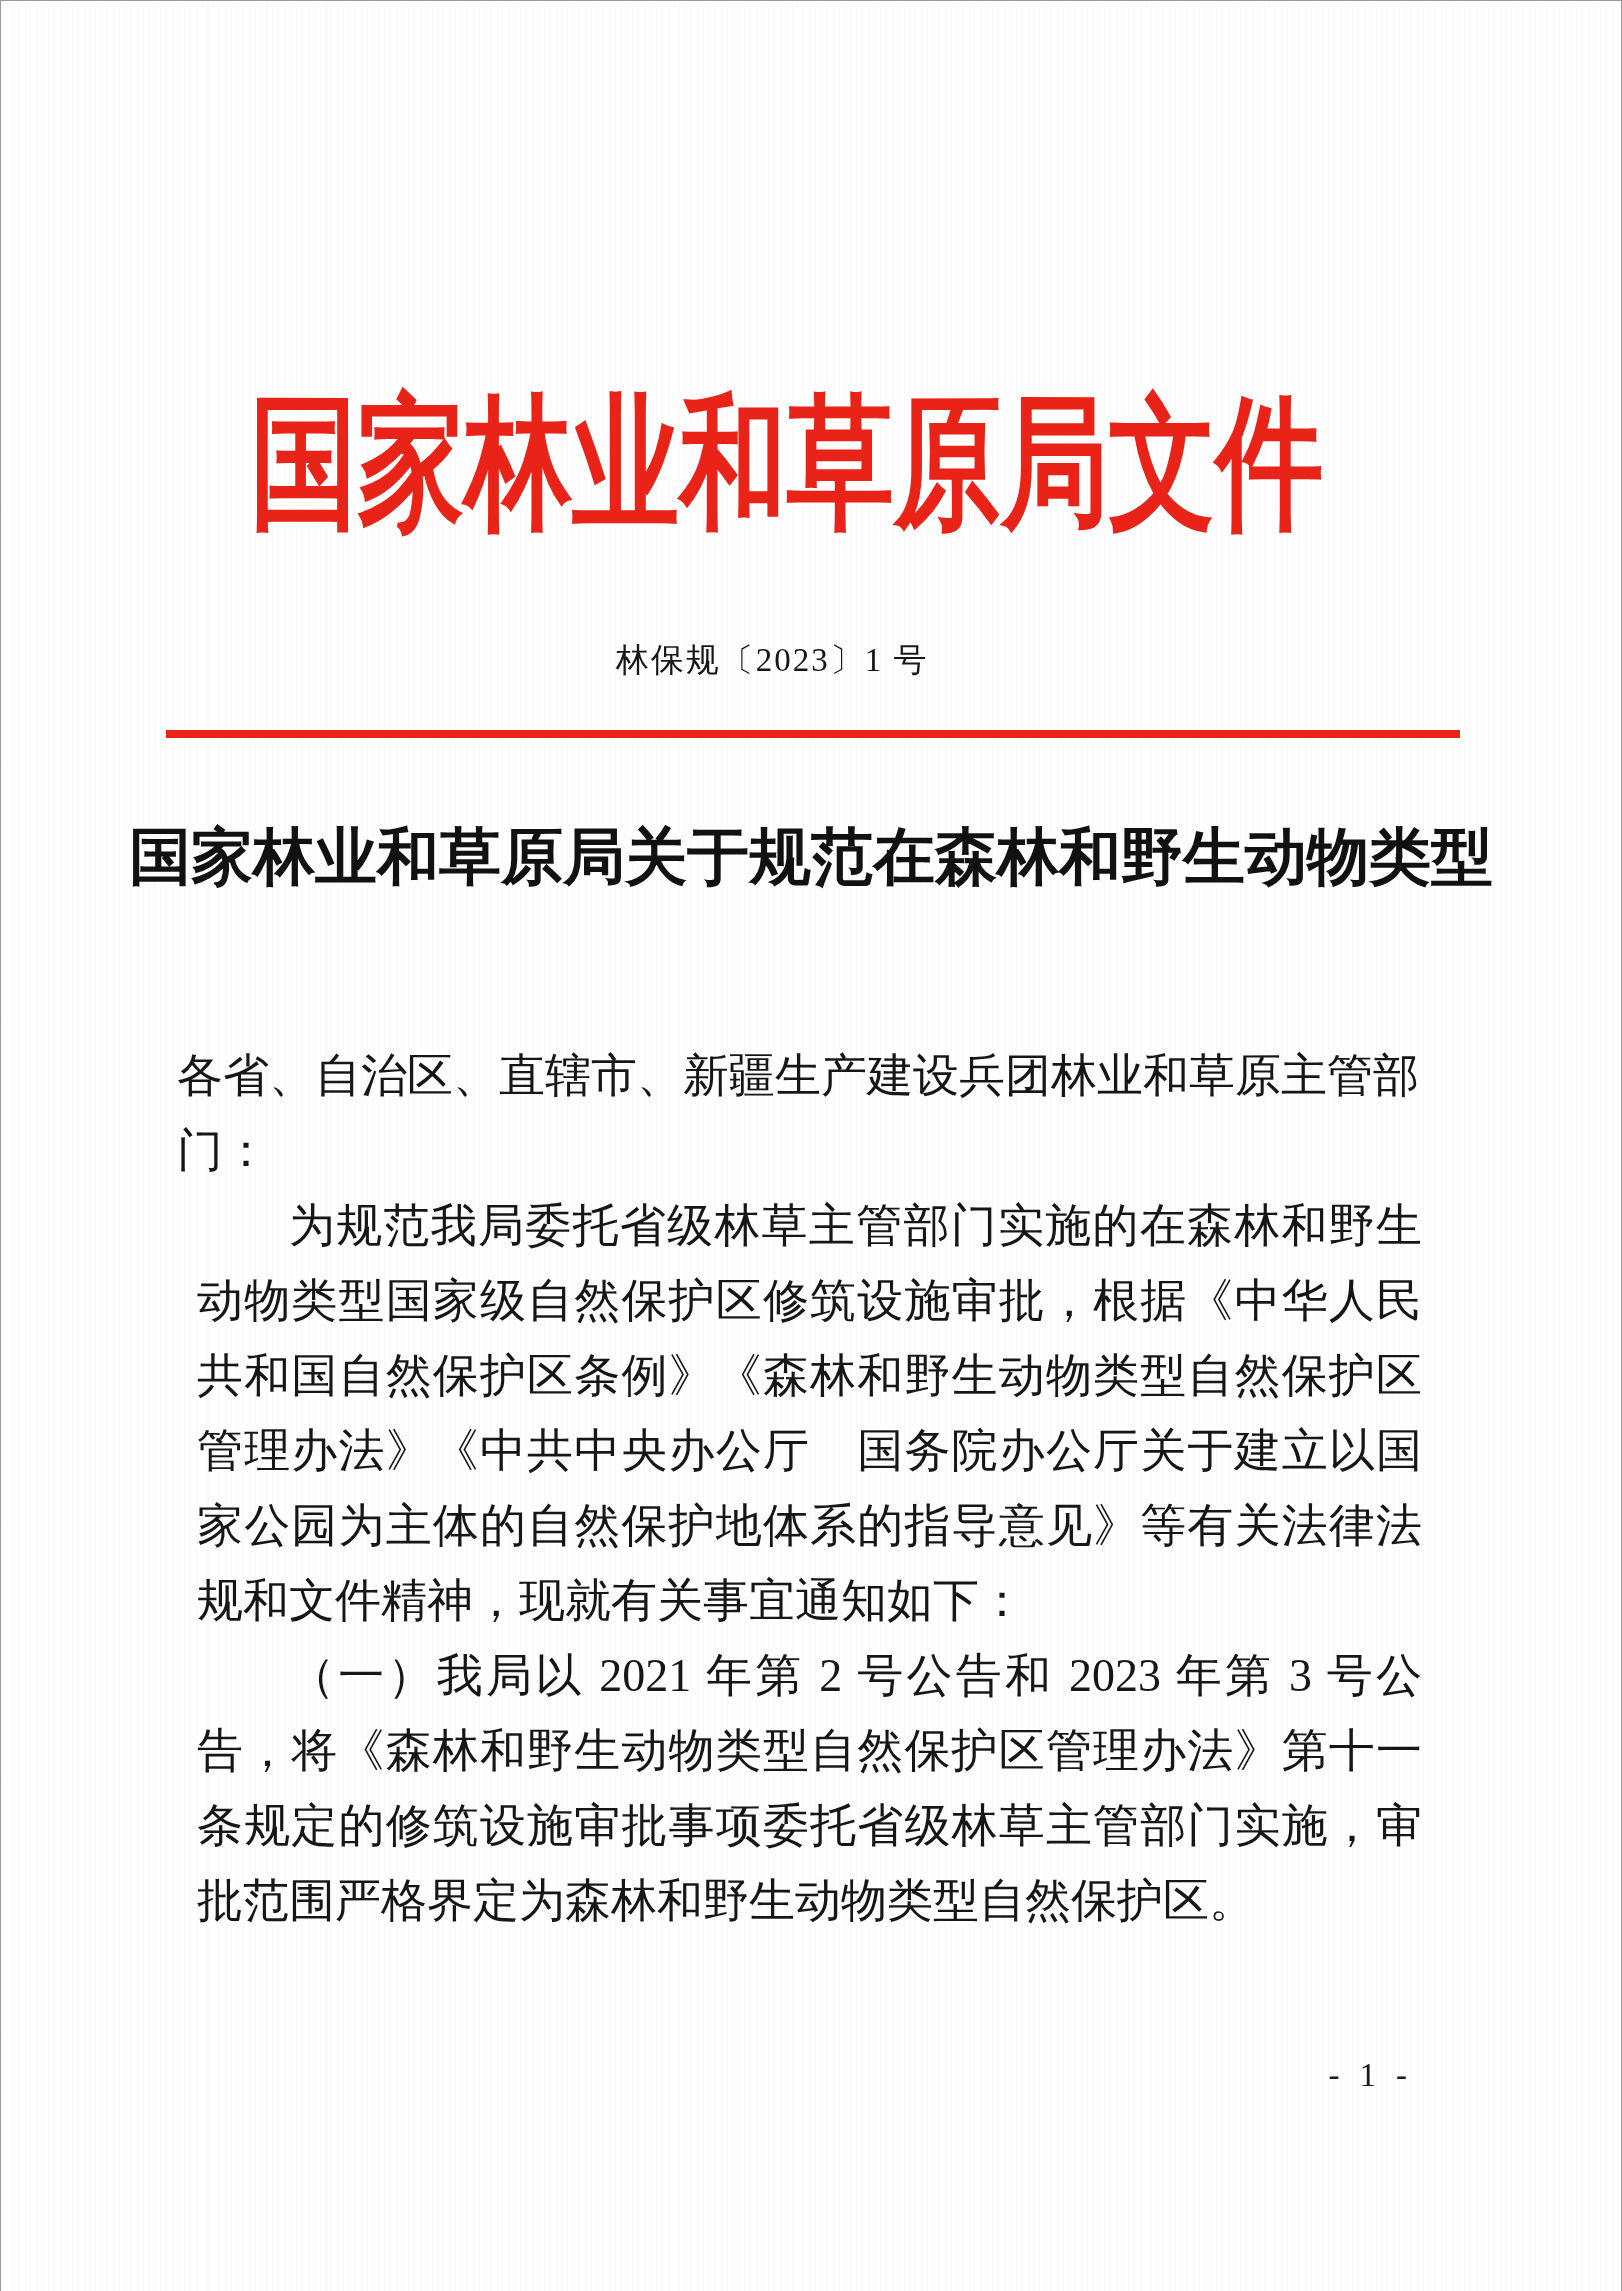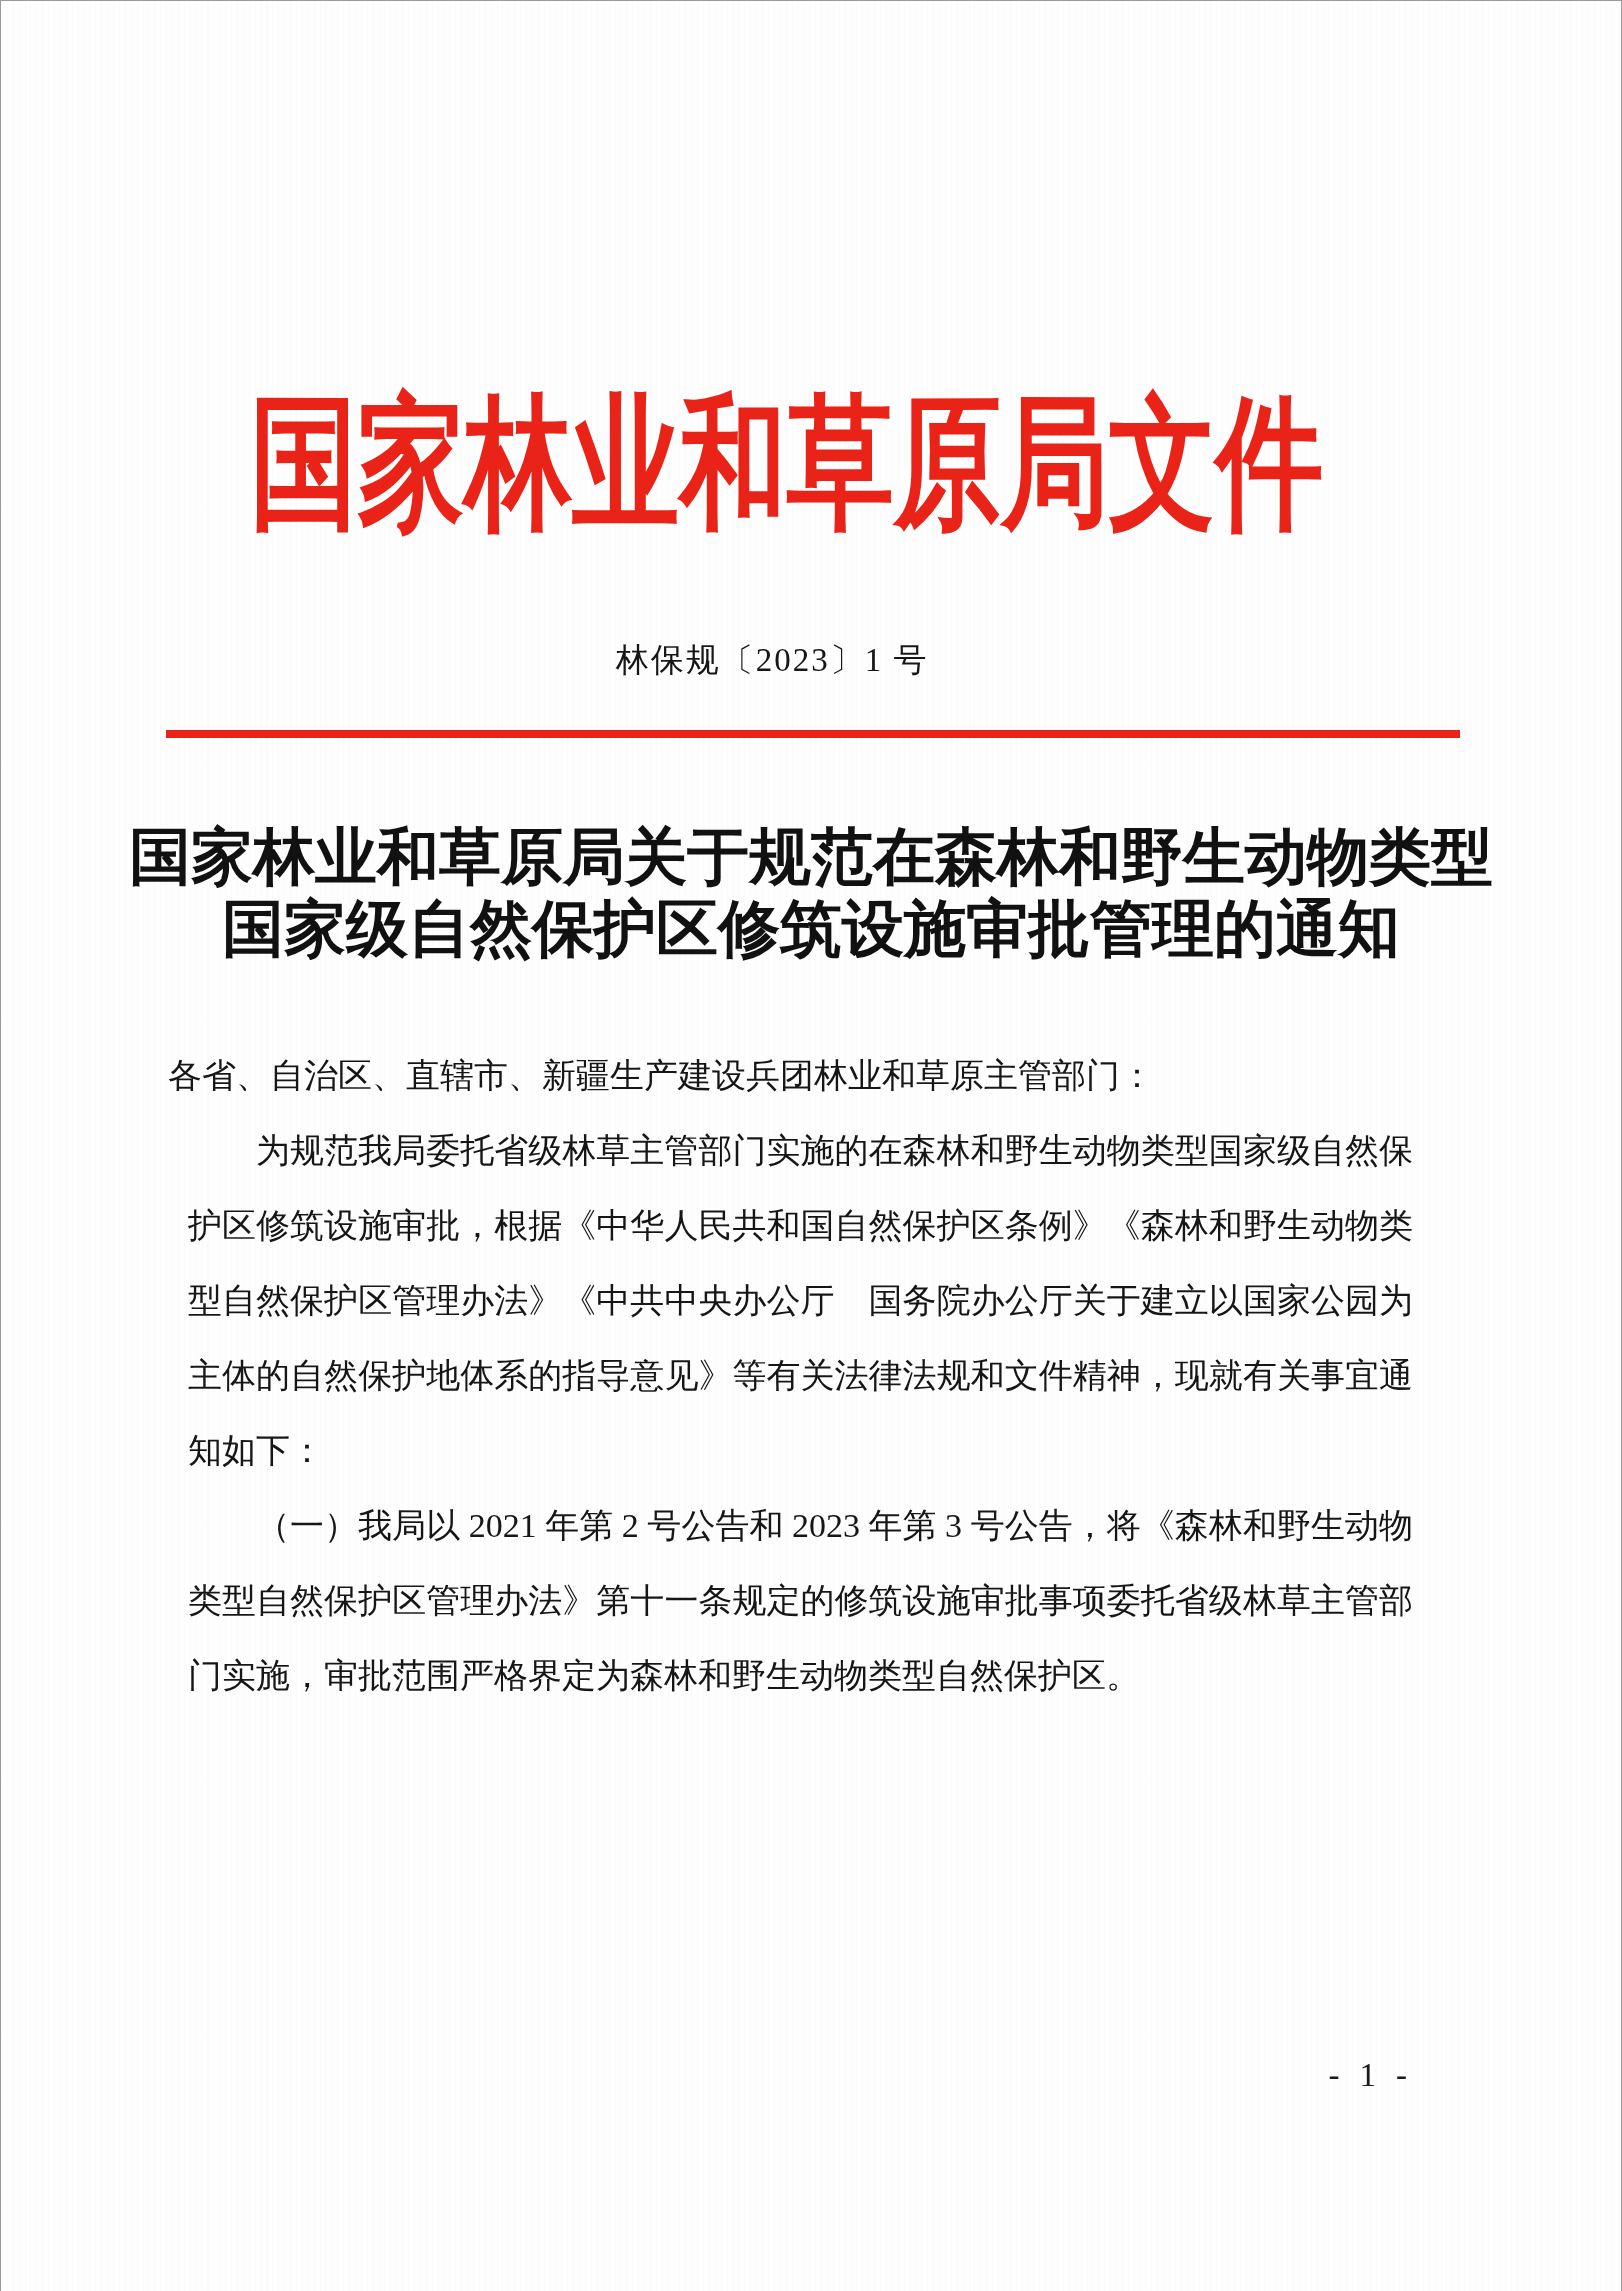--- a/index.html
+++ b/index.html
@@ -73,23 +73,23 @@
     font-weight: 700;
     font-size: 62px;
     line-height: 72px;
     color: #111111;
   }
   .doc-title .t-line { display: block; }
   
   .body-block {
     position: absolute;
     top: 1037px;
-    left: 167px;
+    left: 176px;
     width: 1245px;
-    font-size: 34px;
+    font-size: 46px;
     line-height: 75px;
     color: #161616;
     text-align: justify;
   }
   .body-block p { margin: 0; }
   .para.indent { text-indent: 2em; margin-left: 20px; }
   .salutation { text-align: left; }
   .section-heading {
     font-family: "Liberation Sans", sans-serif;
     font-weight: 700;
@@ -114,21 +114,20 @@
 <div class="page">
 
   <div class="letterhead">国家林业和草原局文件</div>
 
   <div class="doc-number">林保规〔2023〕1 号</div>
 
   <div class="red-rule"></div>
 
   <h1 class="doc-title">
     <span class="t-line">国家林业和草原局关于规范在森林和野生动物类型</span>
-    <span class="t-line">国家级自然保护区修筑设施审批管理的通知</span>
   </h1>
 
   <div class="body-block">
     <p class="para salutation">各省、自治区、直辖市、新疆生产建设兵团林业和草原主管部门：</p>
     <p class="para indent">为规范我局委托省级林草主管部门实施的在森林和野生动物类型国家级自然保护区修筑设施审批，根据《中华人民共和国自然保护区条例》《森林和野生动物类型自然保护区管理办法》《中共中央办公厅　国务院办公厅关于建立以国家公园为主体的自然保护地体系的指导意见》等有关法律法规和文件精神，现就有关事宜通知如下：</p>
     <p class="para indent">（一）我局以 2021 年第 2 号公告和 2023 年第 3 号公告，将《森林和野生动物类型自然保护区管理办法》第十一条规定的修筑设施审批事项委托省级林草主管部门实施，审批范围严格界定为森林和野生动物类型自然保护区。</p>
   </div>
 
   <div class="page-number">- 1 -</div>
 

